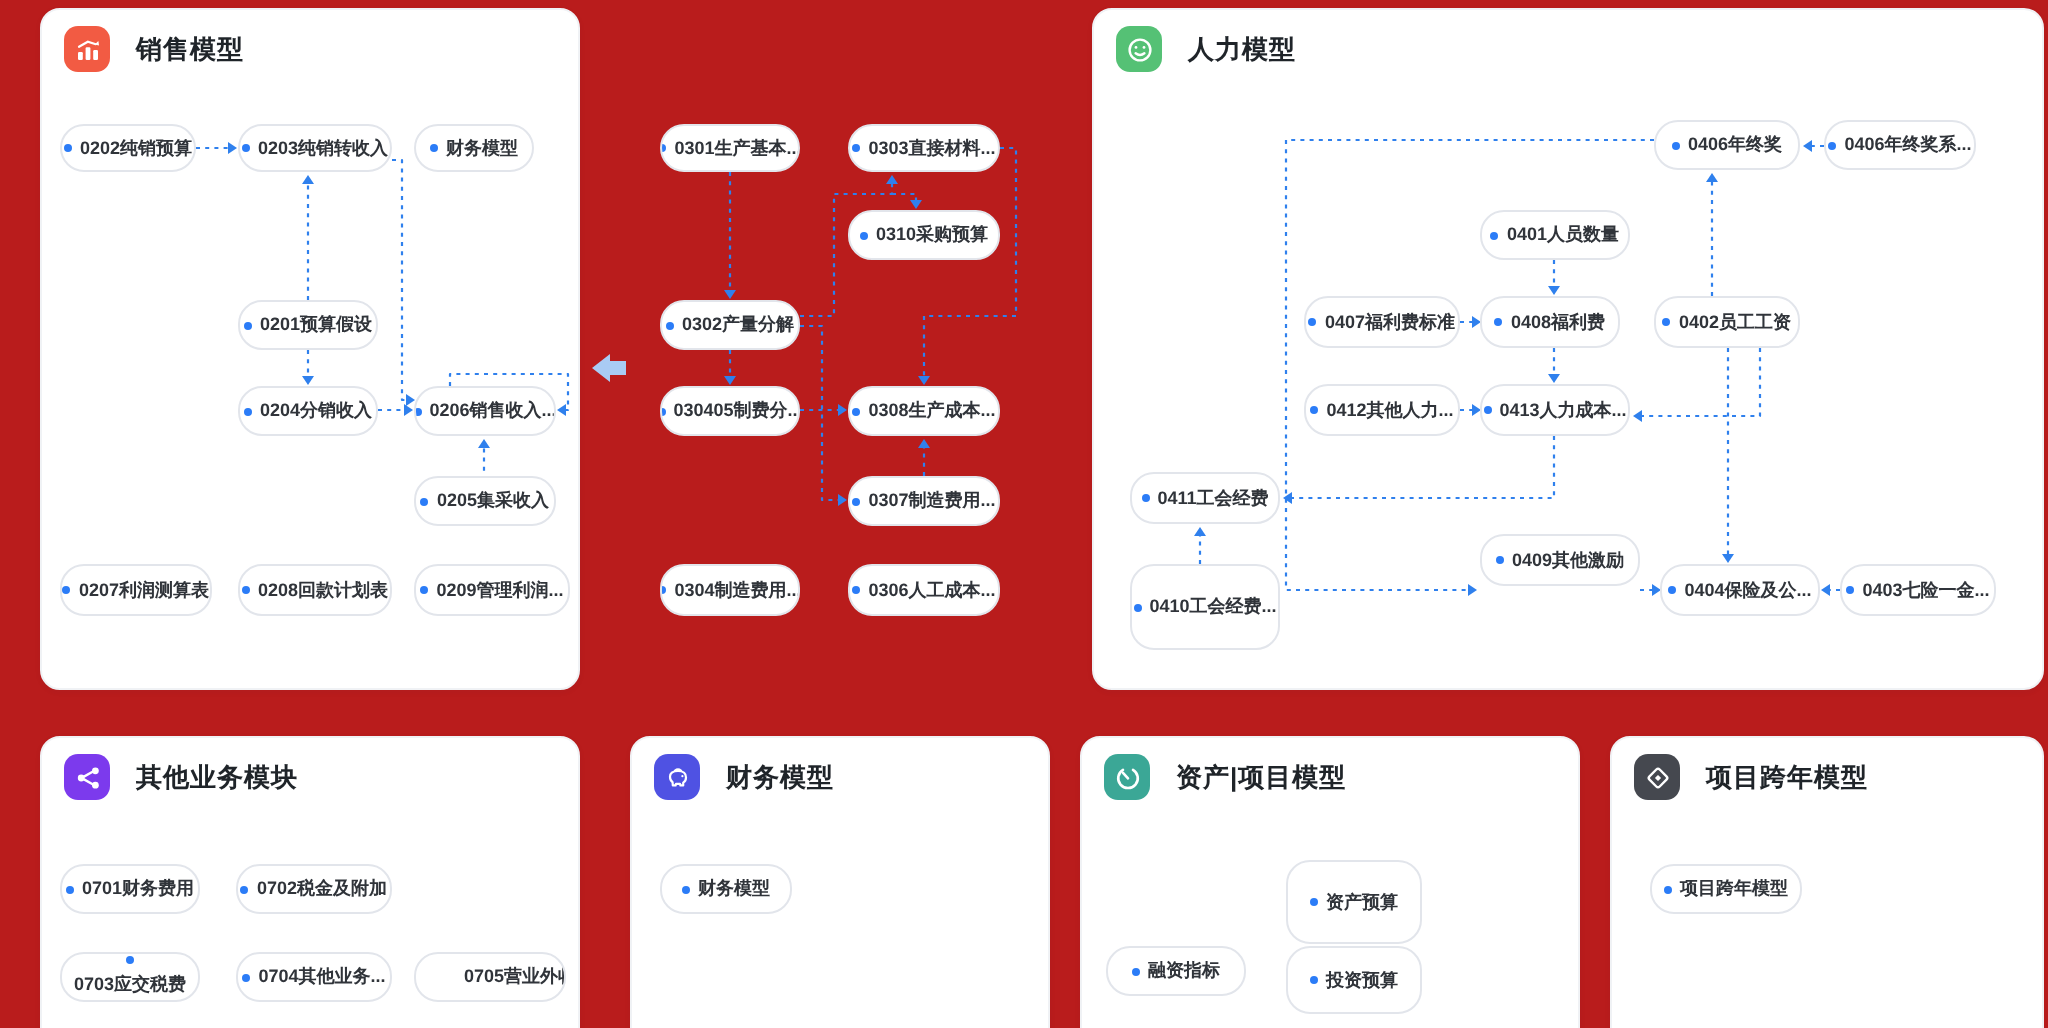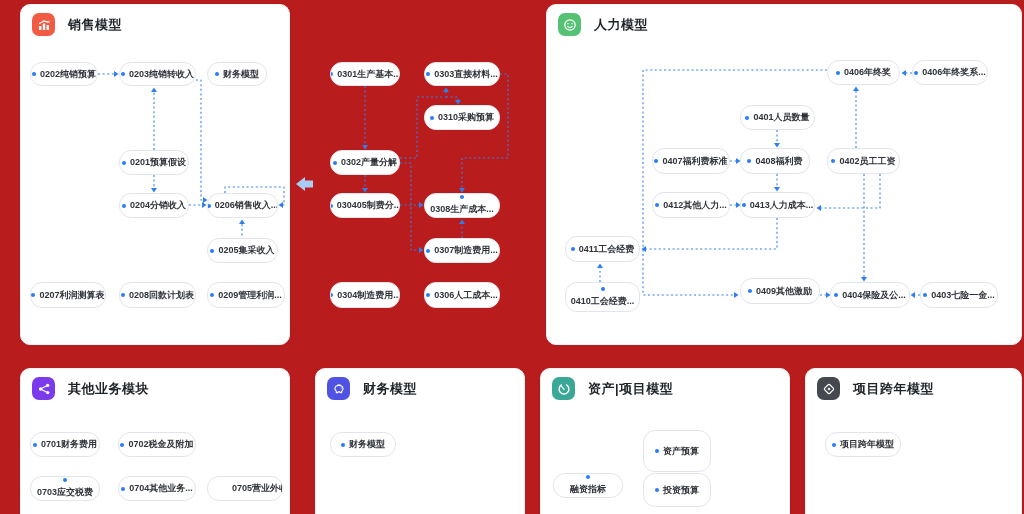--- a/index.html
+++ b/index.html
@@ -271,21 +271,21 @@
       <span class="lbl">0310采购预算</span>
     </div>
     <div class="node" style="left: 330px; top: 150px; width: 70px; height: 25px;">
       <span class="dot" style="background: rgb(43, 124, 247);"></span>
       <span class="lbl">0302产量分解</span>
     </div>
     <div class="node" style="left: 330px; top: 193px; width: 70px; height: 25px;">
       <span class="dot" style="background: rgb(43, 124, 247);"></span>
       <span class="lbl">030405制费分...</span>
     </div>
-    <div class="node" style="left: 424px; top: 193px; width: 76px; height: 25px; flex-direction: column;">
+    <div class="node" style="left: 424px; top: 193px; width: 76px; height: 25px;">
       <span class="dot" style="background: rgb(43, 124, 247);"></span>
       <span class="lbl">0308生产成本...</span>
     </div>
     <div class="node" style="left: 424px; top: 238px; width: 76px; height: 25px;">
       <span class="dot" style="background: rgb(43, 124, 247);"></span>
       <span class="lbl">0307制造费用...</span>
     </div>
     <div class="node" style="left: 330px; top: 282px; width: 70px; height: 26px;">
       <span class="dot" style="background: rgb(43, 124, 247);"></span>
       <span class="lbl">0304制造费用...</span>
@@ -323,25 +323,25 @@
       <span class="lbl">0412其他人力...</span>
     </div>
     <div class="node" style="left: 740px; top: 192px; width: 75px; height: 26px;">
       <span class="dot" style="background: rgb(43, 124, 247);"></span>
       <span class="lbl">0413人力成本...</span>
     </div>
     <div class="node" style="left: 565px; top: 236px; width: 75px; height: 26px; text-align: center;">
       <span class="dot" style="background: rgb(43, 124, 247);"></span>
       <span class="lbl">0411工会经费</span>
     </div>
-    <div class="node" style="left: 565px; top: 282px; width: 75px; height: 30px; flex-direction: column;">
+    <div class="node" style="left: 565px; top: 282px; width: 75px; height: 43px;">
       <span class="dot" style="background: rgb(43, 124, 247);"></span>
       <span class="lbl">0410工会经费...</span>
     </div>
-    <div class="node" style="left: 740px; top: 278px; width: 80px; height: 26px;">
+    <div class="node" style="left: 740px; top: 267px; width: 80px; height: 26px;">
       <span class="dot" style="background: rgb(43, 124, 247);"></span>
       <span class="lbl">0409其他激励</span>
     </div>
     <div class="node" style="left: 830px; top: 282px; width: 80px; height: 26px;">
       <span class="dot" style="background: rgb(43, 124, 247);"></span>
       <span class="lbl">0404保险及公...</span>
     </div>
     <div class="node" style="left: 920px; top: 282px; width: 78px; height: 26px;">
       <span class="dot" style="background: rgb(43, 124, 247);"></span>
       <span class="lbl">0403七险一金...</span>
@@ -367,21 +367,21 @@
       <span class="lbl">0705营业外收支</span>
     </div>
     <div class="node" style="left: 330px; top: 432px; width: 66px; height: 25px;">
       <span class="dot" style="background: rgb(43, 124, 247);"></span>
       <span class="lbl">财务模型</span>
     </div>
     <div class="node" style="left: 643px; top: 430px; width: 68px; height: 42px;">
       <span class="dot" style="background: rgb(43, 124, 247);"></span>
       <span class="lbl">资产预算</span>
     </div>
-    <div class="node" style="left: 553px; top: 473px; width: 70px; height: 25px; flex-direction: column;">
+    <div class="node" style="left: 553px; top: 473px; width: 70px; height: 25px;">
       <span class="dot" style="background: rgb(43, 124, 247);"></span>
       <span class="lbl">融资指标</span>
     </div>
     <div class="node" style="left: 643px; top: 473px; width: 68px; height: 34px;">
       <span class="dot" style="background: rgb(43, 124, 247);"></span>
       <span class="lbl">投资预算</span>
     </div>
     <div class="node" style="left: 825px; top: 432px; width: 76px; height: 25px;">
       <span class="dot" style="background: rgb(43, 124, 247);"></span>
       <span class="lbl">项目跨年模型</span>

